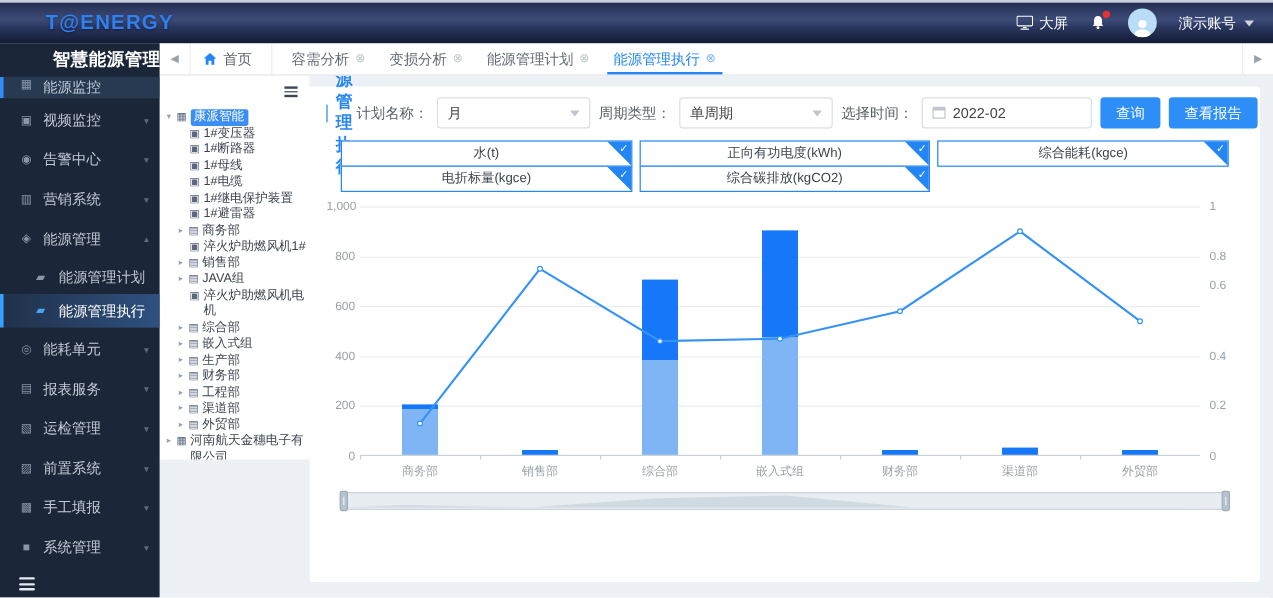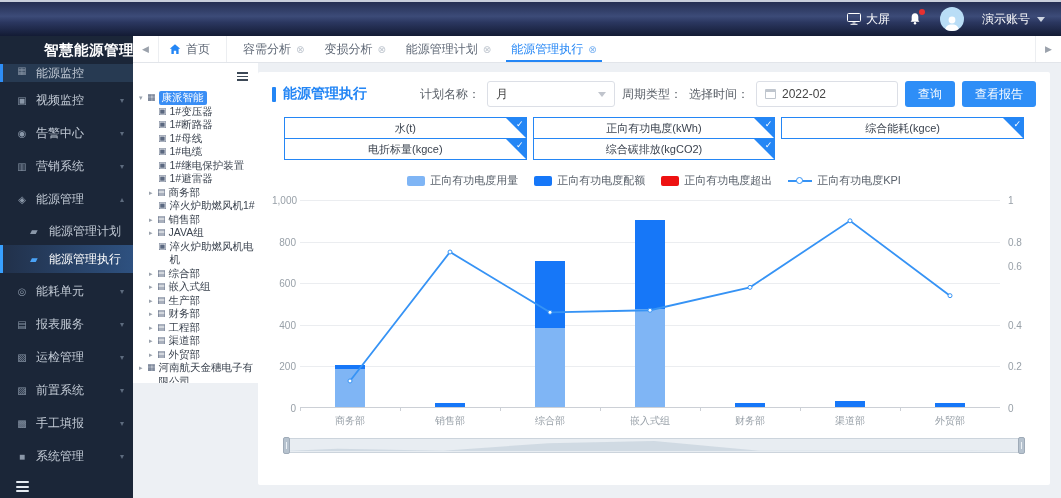--- a/index.html
+++ b/index.html
@@ -143,20 +143,21 @@
     border:1px solid #9fabb8; border-radius:2px; cursor:ew-resize; }
   .zh::after { content:""; position:absolute; left:2px; top:4px; width:1px; height:7px;
     background:#ecf1f5; }
   .zh.l { left:-2px; } .zh.r { right:-2px; }
   .zoombar svg { position:absolute; left:0; top:0; }
 </style>
 </head>
 <body>
 
 <div class="topbar">
+  <div class="logo">T@ENERGY</div>
   <div class="topbar-right">
     <div class="tb-item">
       <svg width="14" height="12" viewBox="0 0 14 12">
           <rect x="0.5" y="0.5" width="13" height="8" rx="1" fill="none" stroke="#fff"></rect>
           <rect x="5.5" y="9.5" width="3" height="1" fill="#fff"></rect>
           <rect x="3.5" y="10.8" width="7" height="1" fill="#fff"></rect>
         </svg>
       <span>大屏</span>
     </div>
     <div class="tb-item bell-wrap">
@@ -393,58 +394,44 @@
       <span class="tbar"></span>
       <span>能源管理执行</span>
     </div>
     <div class="form">
       <label>计划名称：</label>
       <div class="select">
         <span>月</span>
         <span class="sel-caret"></span>
       </div>
       <label>周期类型：</label>
+      <div class="select">
+        <span>单周期</span>
+        <span class="sel-caret"></span>
+      </div>
       <label>选择时间：</label>
       <div class="time-input">
         <span class="cal-icon"></span>
         <span>2022-02</span>
       </div>
       <button class="btn">查询</button>
       <button class="btn">查看报告</button>
     </div>
   </div>
   <div class="chips">
     <div class="chip-row">
         <div class="chip"><span>水(t)</span><span class="corner"></span><span class="check">✓</span></div>
         <div class="chip"><span>正向有功电度(kWh)</span><span class="corner"></span><span class="check">✓</span></div>
         <div class="chip"><span>综合能耗(kgce)</span><span class="corner"></span><span class="check">✓</span></div>
       </div>
     <div class="chip-row">
         <div class="chip"><span>电折标量(kgce)</span><span class="corner"></span><span class="check">✓</span></div>
         <div class="chip"><span>综合碳排放(kgCO2)</span><span class="corner"></span><span class="check">✓</span></div>
       </div>
   </div>
-  <div class="legend">
-      <div class="lg-item">
-        <span class="lg-swatch" style="background: rgb(127, 181, 245);"></span>
-        <span>正向有功电度用量</span>
-      </div>
-      <div class="lg-item">
-        <span class="lg-swatch" style="background: rgb(22, 119, 248);"></span>
-        <span>正向有功电度配额</span>
-      </div>
-      <div class="lg-item">
-        <span class="lg-swatch" style="background: rgb(238, 17, 17);"></span>
-        <span>正向有功电度超出</span>
-      </div>
-      <div class="lg-item">
-        <span class="lg-line"></span>
-        <span>正向有功电度KPI</span>
-      </div>
-    </div>
   <div class="chart">
       <div class="plot">
         <div class="grid" style="top: 0px;"></div>
         <div class="grid" style="top: 41.6px;"></div>
         <div class="grid" style="top: 83.2px;"></div>
         <div class="grid" style="top: 124.8px;"></div>
         <div class="grid" style="top: 166.4px;"></div>
         <div class="bar" style="left: 35px; bottom: 0px; width: 30px; height: 38.48px; background: rgb(127, 181, 245);"></div>
         <div class="bar" style="left: 35px; bottom: 38.48px; width: 30px; height: 3.12px; background: rgb(22, 119, 248);"></div>
         <div class="bar" style="left: 135px; bottom: 0px; width: 30px; height: 4.16px; background: rgb(22, 119, 248);"></div>

